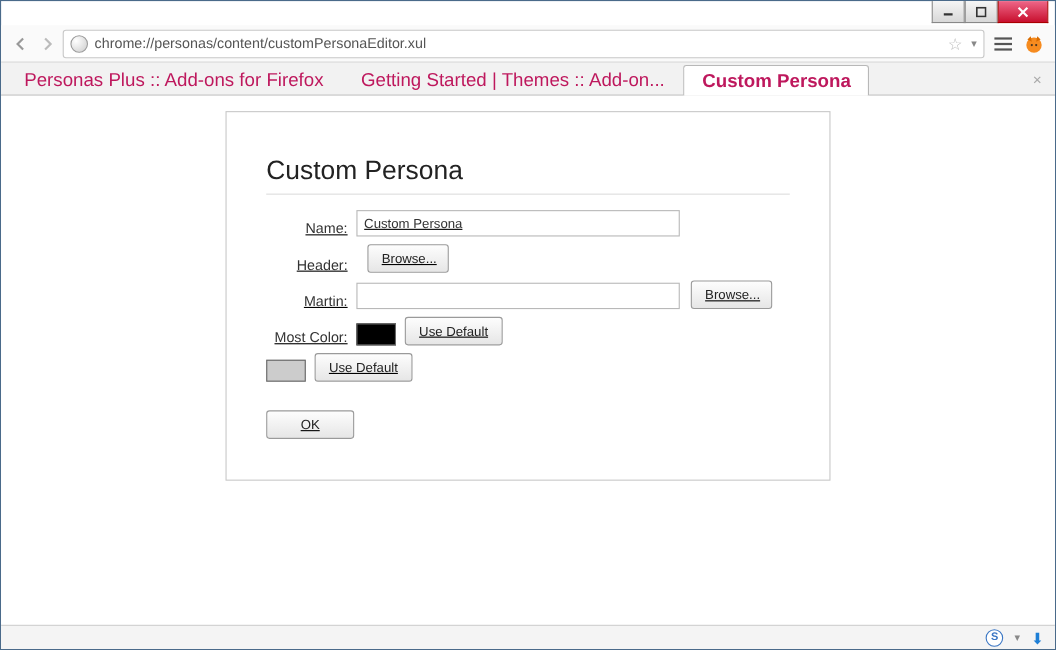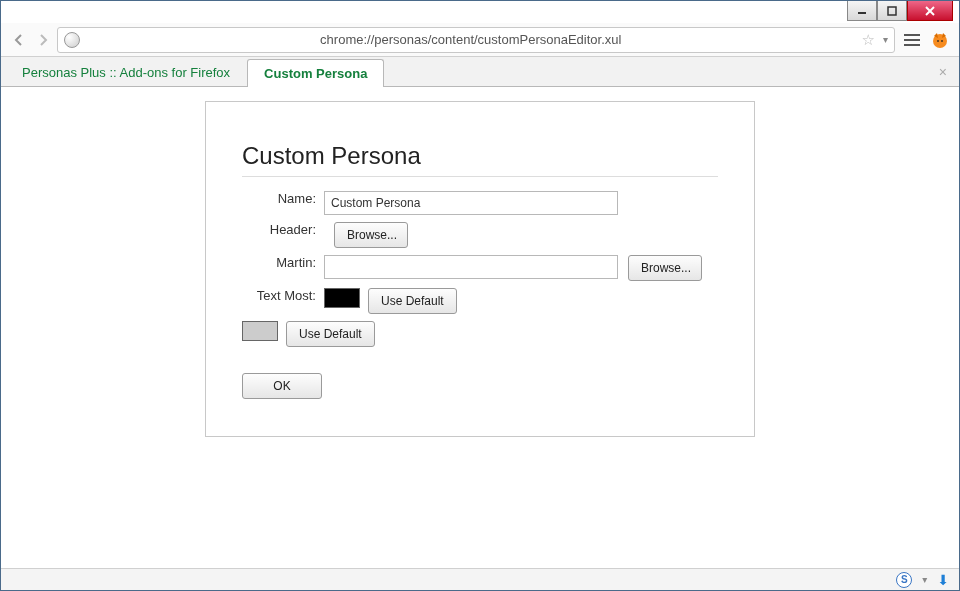--- a/index.html
+++ b/index.html
@@ -32,21 +32,20 @@
   .winbtn svg { display:block; }
   
   .toolbar {
     position: absolute; top: 22px; left: 0; right: 0;
     height: 34px;
     display: flex; align-items: center;
     padding: 0 8px;
     gap: 4px;
     border-bottom: 1px solid #d0d0d0;
     background: #fafafa;
-    text-align: center;
   }
   .navarrow {
     width: 20px; height: 20px;
     display:flex; align-items:center; justify-content:center;
     color: #999;
   }
   .urlbar {
     flex: 1;
     height: 26px;
     border: 1px solid #c8c8c8;
@@ -80,21 +79,21 @@
     position: absolute; top: 56px; left: 0; right: 0;
     height: 30px;
     display:flex; align-items:flex-end;
     border-bottom: 1px solid #b8b8b8;
     background: #f2f2f2;
     padding-left: 4px;
   }
   .tab {
     height: 28px; line-height: 28px;
     padding: 0 16px;
-    font-size: 13px; color: #15803d;
+    font-size: 17px; color: #be185d;
     border: 1px solid transparent;
     border-bottom: none;
     white-space: nowrap;
   }
   .tab.active {
     background: #fff;
     border-color: #b8b8b8;
     border-radius: 3px 3px 0 0;
     position: relative; top: 1px;
     font-weight: 600;
@@ -116,22 +115,23 @@
     padding: 40px 36px 30px 36px;
     background:#fff;
   }
   .panel h1 {
     font-size: 24px; font-weight: 400; color:#222;
     padding-bottom: 6px;
     border-bottom: 1px solid #ddd;
     margin-bottom: 14px;
   }
   .row {
-    display:flex; align-items:flex-start;
+    display:flex; align-items:flex-end;
     margin-bottom: 7px;
+    text-decoration: underline;
   }
   .row .lbl {
     width: 82px; text-align:right;
     color:#333; font-size:13px;
     padding-right: 8px;
   }
   .row input[type=text] {
     height: 24px;
     border: 1px solid #b8b8b8;
     padding: 0 6px;
@@ -224,20 +224,21 @@
       <path d="M4 6 L7 3 L8 8 Z" fill="#d96c00"></path>
       <path d="M16 6 L13 3 L12 8 Z" fill="#d96c00"></path>
       <circle cx="8" cy="11" r="1" fill="#432"></circle>
       <circle cx="12" cy="11" r="1" fill="#432"></circle>
     </svg>
   </div>
 </div>
 
 <div class="tabstrip">
   <div class="tab">Personas Plus :: Add-ons for Firefox</div>
+  <div class="tab">Getting Started | Themes :: Add-on...</div>
   <div class="tab active">Custom Persona</div>
   <div class="tabclose">×</div>
 </div>
 
 <div class="content">
   <div class="panel">
     <h1>Custom Persona</h1>
 
     <div class="row">
       <div class="lbl">Name:</div>
@@ -249,21 +250,21 @@
       <button class="btn browse">Browse...</button>
     </div>
 
     <div class="row">
       <div class="lbl">Martin:</div>
       <input type="text" class="path-input" value="" style="">
       <button class="btn browse">Browse...</button>
     </div>
 
     <div class="row">
-      <div class="lbl">Text Most:</div>
+      <div class="lbl">Most Color:</div>
       <div class="swatch black"></div>
       <button class="btn">Use Default</button>
     </div>
 
     <div class="row">
       <div class="swatch grey"></div>
       <button class="btn">Use Default</button>
     </div>
 
     <div class="row okrow">

